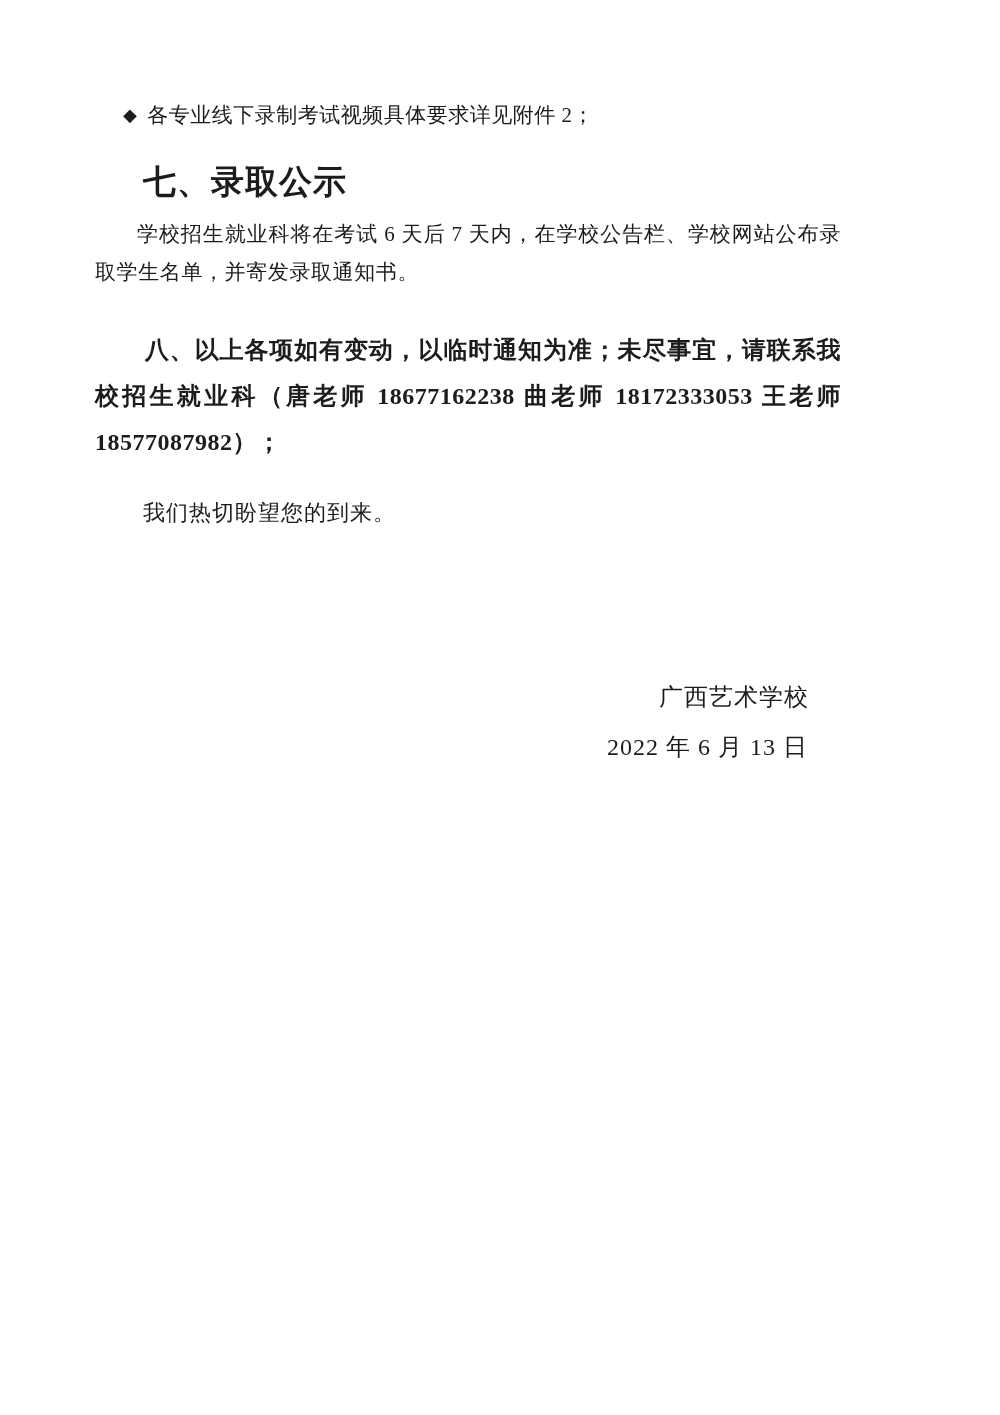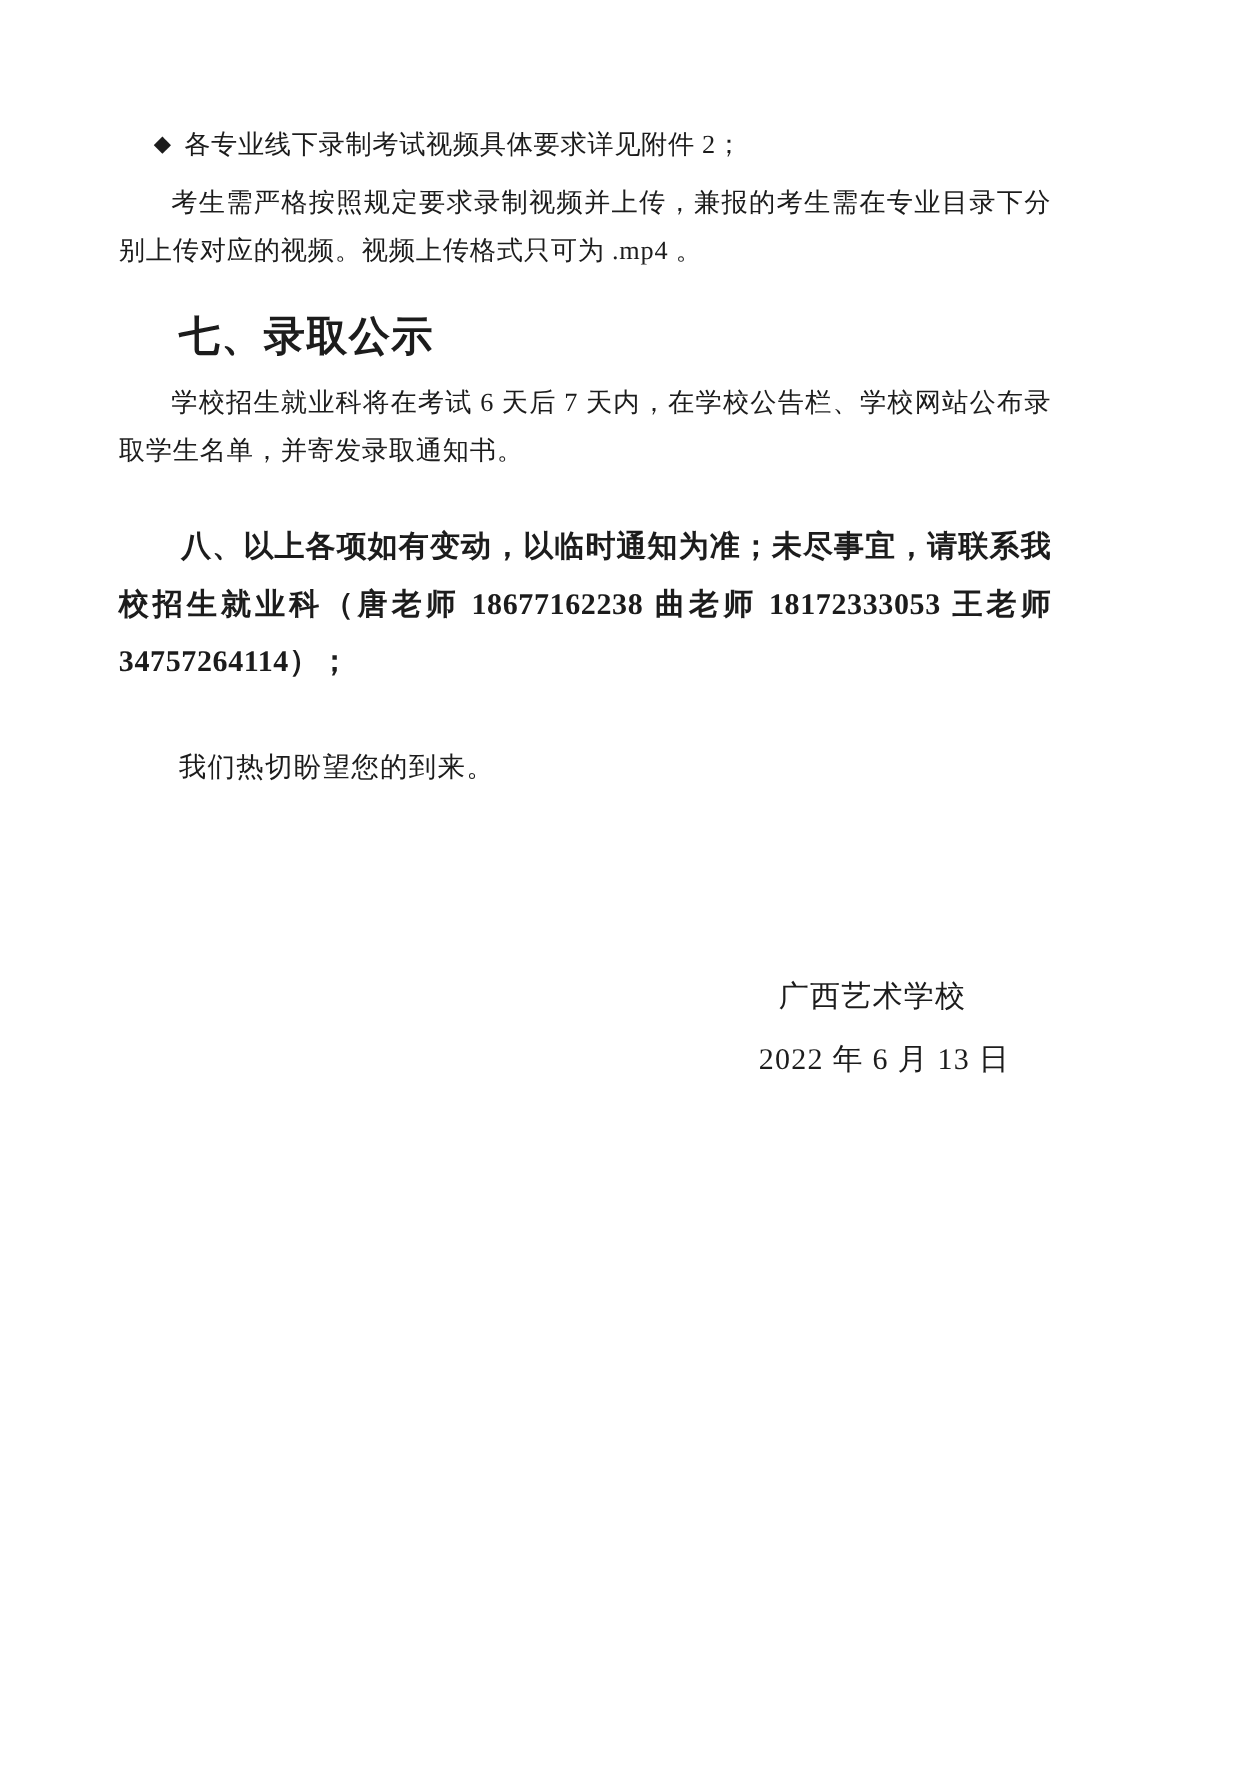--- a/index.html
+++ b/index.html
@@ -61,60 +61,59 @@
   }
   .para-eight {
     margin-top: 36px;
     font-size: 24px;
     line-height: 46px;
     font-weight: bold;
     text-indent: 50px;
     letter-spacing: 0.5px;
   }
   .closing {
-    margin-top: 42px;
+    margin-top: 29px;
     font-size: 22px;
     line-height: 38px;
     text-indent: 48px;
     letter-spacing: 1px;
   }
   .signature {
     margin-top: 148px;
     text-align: right;
   }
   .sig-org {
     font-size: 24px;
     line-height: 34px;
-    margin-right: 68px;
+    margin-right: 32px;
     letter-spacing: 1px;
   }
   .sig-date {
     font-size: 24px;
     line-height: 34px;
     margin-top: 16px;
     margin-right: 33px;
     letter-spacing: 1px;
   }
 </style>
 </head>
 <body>
 
 <div class="page">
 
   <div class="bullet-line">
     <span class="marker">◆</span><span>各专业线下录制考试视频具体要求详见附件 2；</span>
   </div>
 
-  <p class="body indent para-upload">考生需严格按照规定要求录制视频并上传，兼报的考生需在专业目录下分别上传对应的视频。视频上传格式只可为 .mp4 。</p>
 
   <h2 class="heading">七、录取公示</h2>
 
   <p class="body indent para-seven">学校招生就业科将在考试 6 天后 7 天内，在学校公告栏、学校网站公布录取学生名单，并寄发录取通知书。</p>
 
-  <p class="body para-eight">八、以上各项如有变动，以临时通知为准；未尽事宜，请联系我校招生就业科（唐老师 18677162238 曲老师 18172333053 王老师 34757264114）；</p>
+  <p class="body para-eight">八、以上各项如有变动，以临时通知为准；未尽事宜，请联系我校招生就业科（唐老师 18677162238 曲老师 18172333053 王老师 18577087982）；</p>
 
   <p class="closing">我们热切盼望您的到来。</p>
 
   <div class="signature">
     <div class="sig-org">广西艺术学校</div>
     <div class="sig-date">2022 年 6 月 13 日</div>
   </div>
 
 </div>
 

